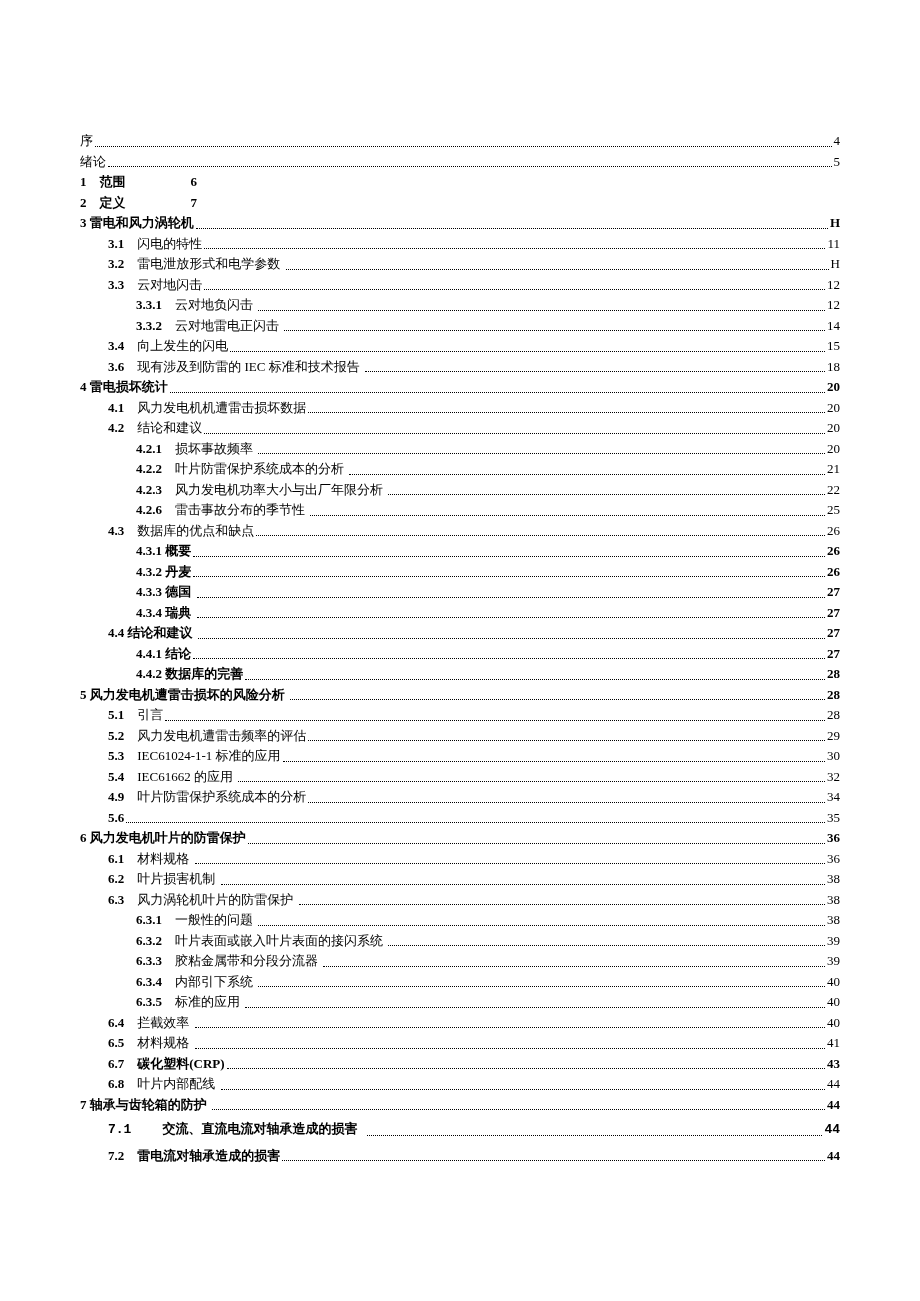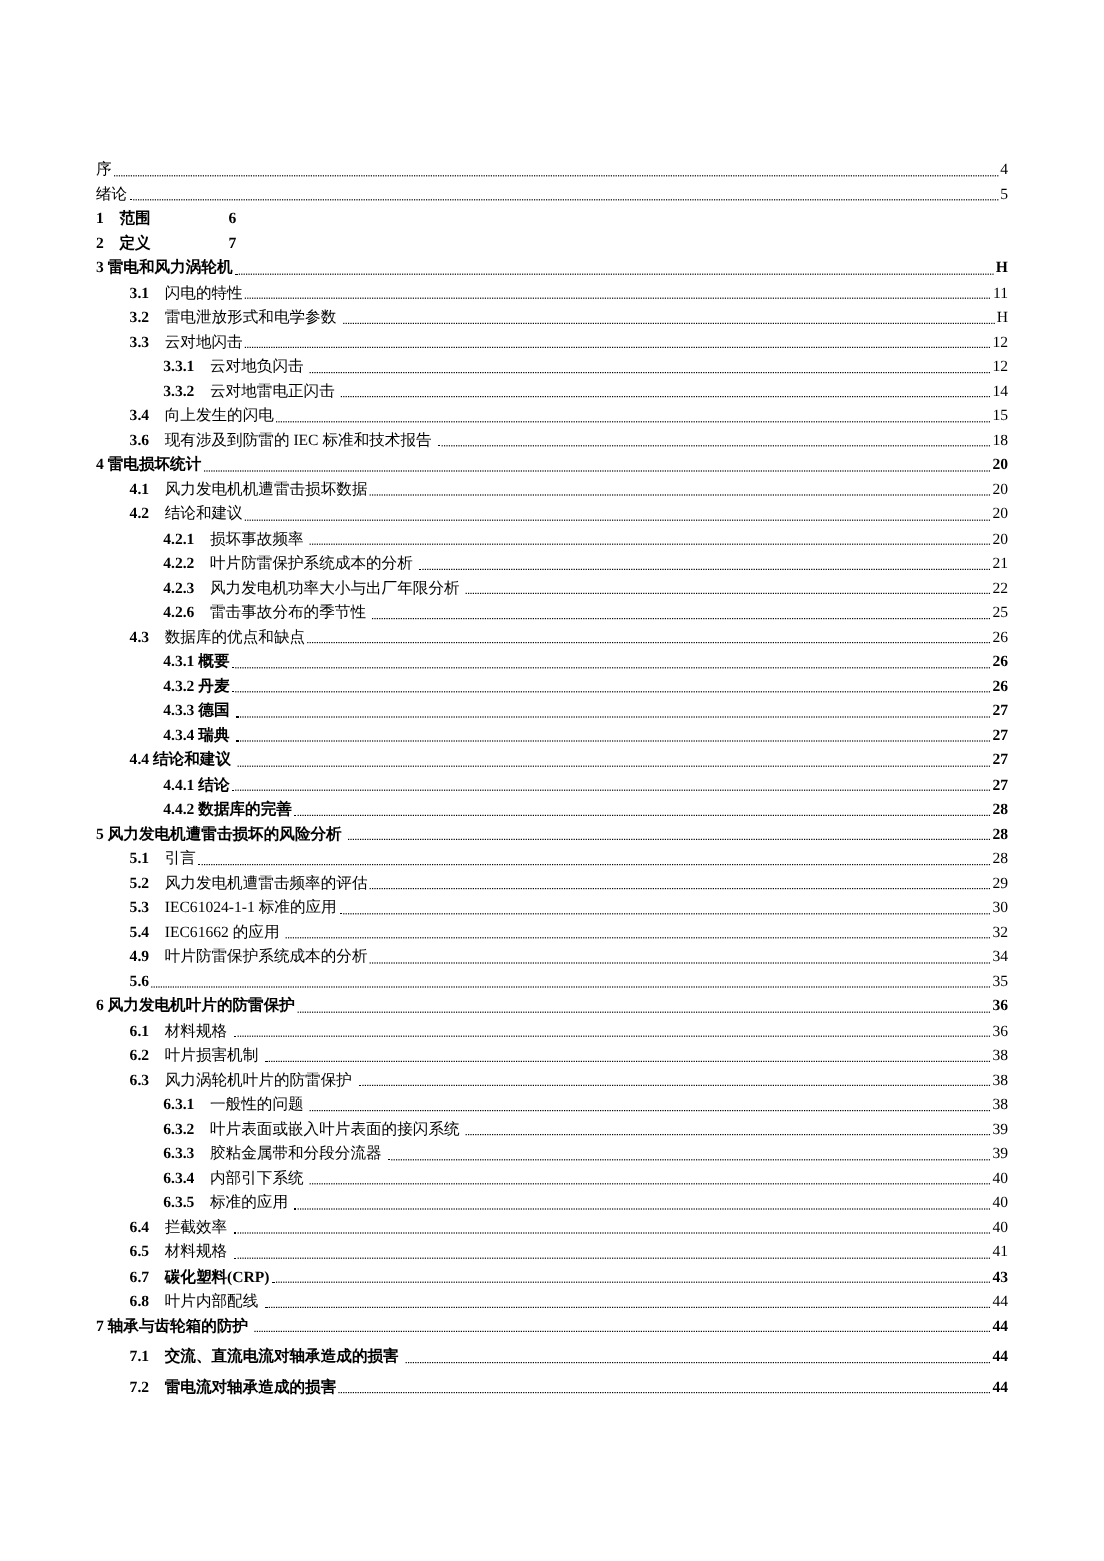--- a/index.html
+++ b/index.html
@@ -329,21 +329,21 @@
         <span class="title">    叶片内部配线 </span>
         <span class="dots"></span>
         <span class="pg">44</span>
       </div>
       <div class="toc-row ind0">
         <span class="num bold">7</span>
         <span class="title bold"> 轴承与齿轮箱的防护 </span>
         <span class="dots"></span>
         <span class="pg bold">44</span>
       </div>
-      <div class="toc-row ind1" style="margin-top: 6px;">
+      <div class="toc-row ind1" style="margin-top: 6px; font-family: Liberation Mono, monospace;">
         <span class="num bold">7.1</span>
         <span class="title bold">    交流、直流电流对轴承造成的损害 </span>
         <span class="dots"></span>
         <span class="pg bold">44</span>
       </div>
       <div class="toc-row ind1" style="margin-top: 6px;">
         <span class="num bold">7.2</span>
         <span class="title bold">    雷电流对轴承造成的损害</span>
         <span class="dots"></span>
         <span class="pg bold">44</span>

